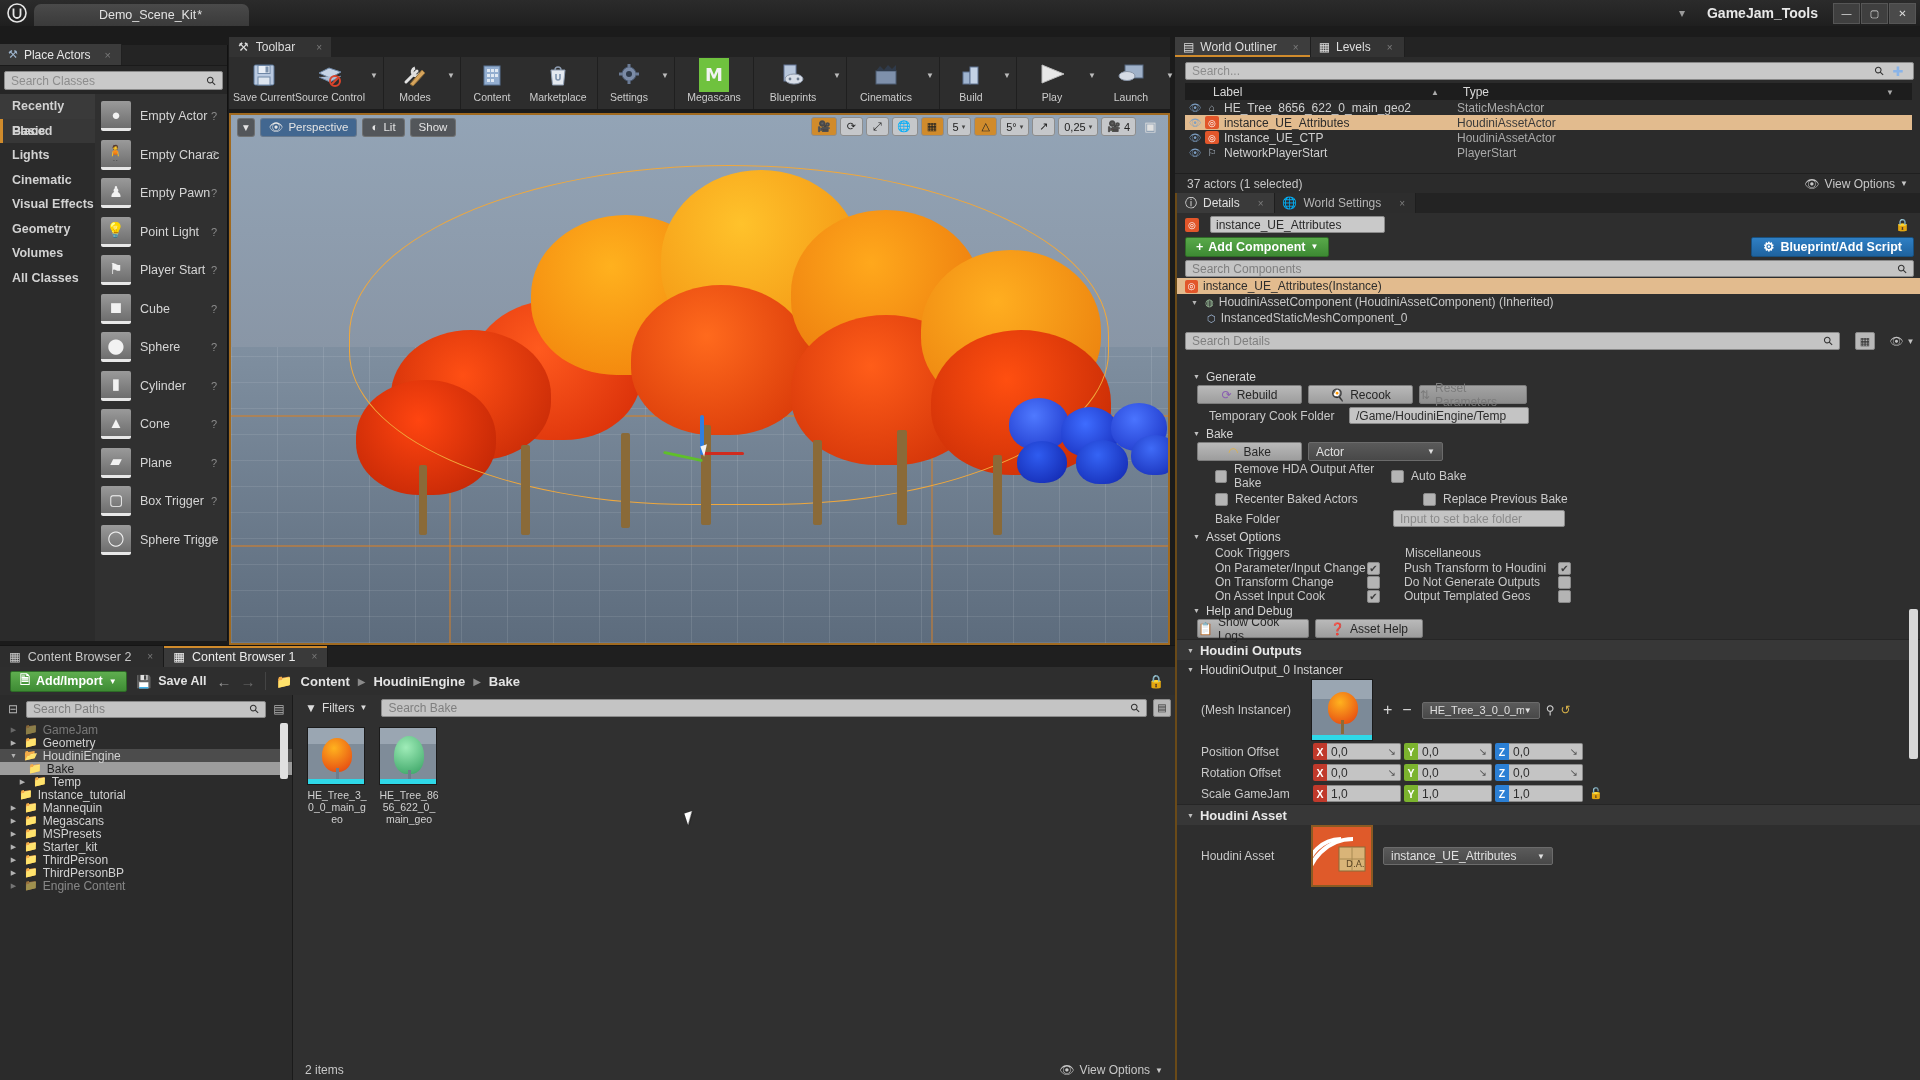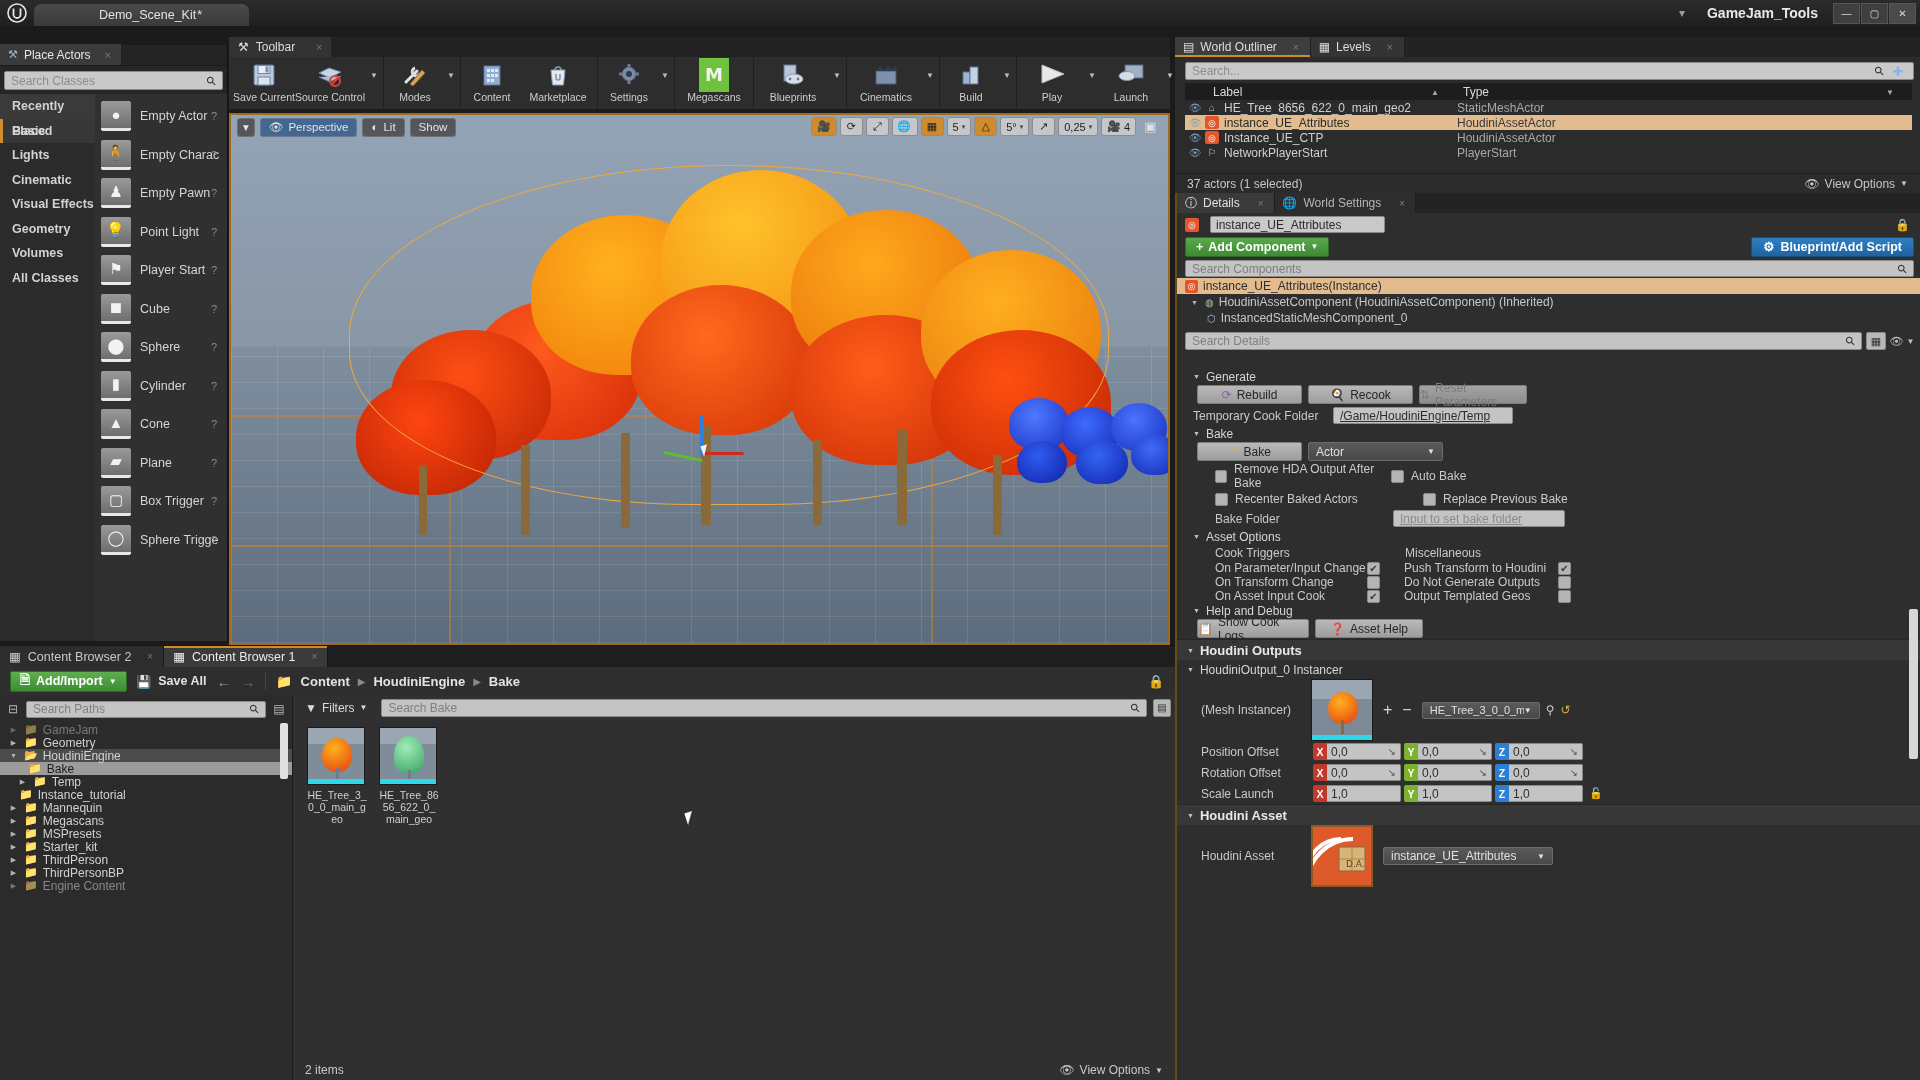--- a/index.html
+++ b/index.html
@@ -294,21 +294,21 @@
   .d-comprow {
     height:16px; display:flex; align-items:center; font-size:12px; gap:5px;
     padding-left:8px;
   }
   .d-comprow.sel { background:#e2bb8e; color:#2d2d2d; }
   .d-comprow .hico { width:13px; height:13px; background:#e2562a; color:#fff; border-radius:2px;
     display:flex; align-items:center; justify-content:center; font-size:9px;}
   .d-comprow .tri { font-size:7px; color:#b5b5b5; width:9px;}
   .d-comprow .cico { font-size:10px; color:#9fc39f;}
   .d-searchdetails {
-    margin:6px 6px 0 8px; height:18px; display:flex; align-items:center; gap:4px;
+    margin:6px 6px 0 8px; height:18px; display:flex; align-items:center; gap:15px;
   }
   .d-sd-box {
     flex:1; height:18px; background:#c4c4c4; border:1px solid #8a8a8a; border-radius:2px;
     display:flex; align-items:center; padding:0 6px;
   }
   .d-sd-box input {
     flex:1; background:transparent; border:none; outline:none; font-size:12px; color:#4d4d4d;
     font-family:"Liberation Sans",sans-serif;
   }
   .d-sd-box input::placeholder { color:#7f7f7f; }
@@ -319,31 +319,31 @@
   .d-scroll { position:relative; }
   .cat-head {
     height:15px; display:flex; align-items:center; gap:6px; padding-left:16px;
     font-size:12px; color:#d6d6d6;
   }
   .cat-head .tri { font-size:7px; color:#c0c0c0; }
   .cat-head.major {
     height:21px; background:#373737; font-weight:bold; color:#e8e8e8;
     padding-left:10px; font-size:13px; border-top:1px solid #262626;
   }
-  .prow { display:flex; align-items:center; min-height:21px; font-size:12px; padding-left:16px;}
+  .prow { display:flex; align-items:center; min-height:21px; font-size:12px; padding-left:32px;}
   .plabel { color:#c9c9c9; }
   .btn3 {
     height:19px; background:linear-gradient(#b9b9b9,#9d9d9d); border:1px solid #7d7d7d;
     border-radius:2px; display:flex; align-items:center; justify-content:center; gap:5px;
     font-size:12px; color:#262626;
   }
   .btn3.dis { color:#7a7a7a; background:linear-gradient(#a3a3a3,#8d8d8d);}
   .txtbox {
     height:17px; background:#c4c4c4; border:1px solid #8a8a8a; border-radius:2px;
-    display:flex; align-items:center; padding:0 6px; font-size:12px; color:#2d2d2d;text-decoration:underline;
+    display:flex; align-items:center; padding:0 6px; font-size:12px; color:#2d2d2d;
   }
   .txtbox.ph { color:#8b8b8b; }
   .dropdown {
     height:19px; background:linear-gradient(#5a5a5a,#484848); border:1px solid #6b6b6b;
     border-radius:2px; display:flex; align-items:center; padding:0 7px; font-size:12px;
     color:#e0e0e0;
   }
   .dropdown .car { margin-left:auto; font-size:8px; }
   .cbx {
     width:13px; height:13px; background:#b4b4b4; border:1px solid #8a8a8a; border-radius:2px;
@@ -1142,21 +1142,21 @@
           </div>
         <div class="vecfield" style="margin-left:3px">
             <span class="axis z">Z</span>
             <span class="vecbox">
               <span>0,0</span>
               <span class="reset">↘</span>
             </span>
           </div>
       </div>
       <div class="prow" style="padding-left:24px">
-        <span class="plabel" style="width:112px">Scale Launch</span>
+        <span class="plabel" style="width:112px">Scale GameJam</span>
         <div class="vecfield">
             <span class="axis x">X</span>
             <span class="vecbox">
               <span>1,0</span>
             </span>
           </div>
         <div class="vecfield" style="margin-left:3px">
             <span class="axis y">Y</span>
             <span class="vecbox">
               <span>1,0</span>

